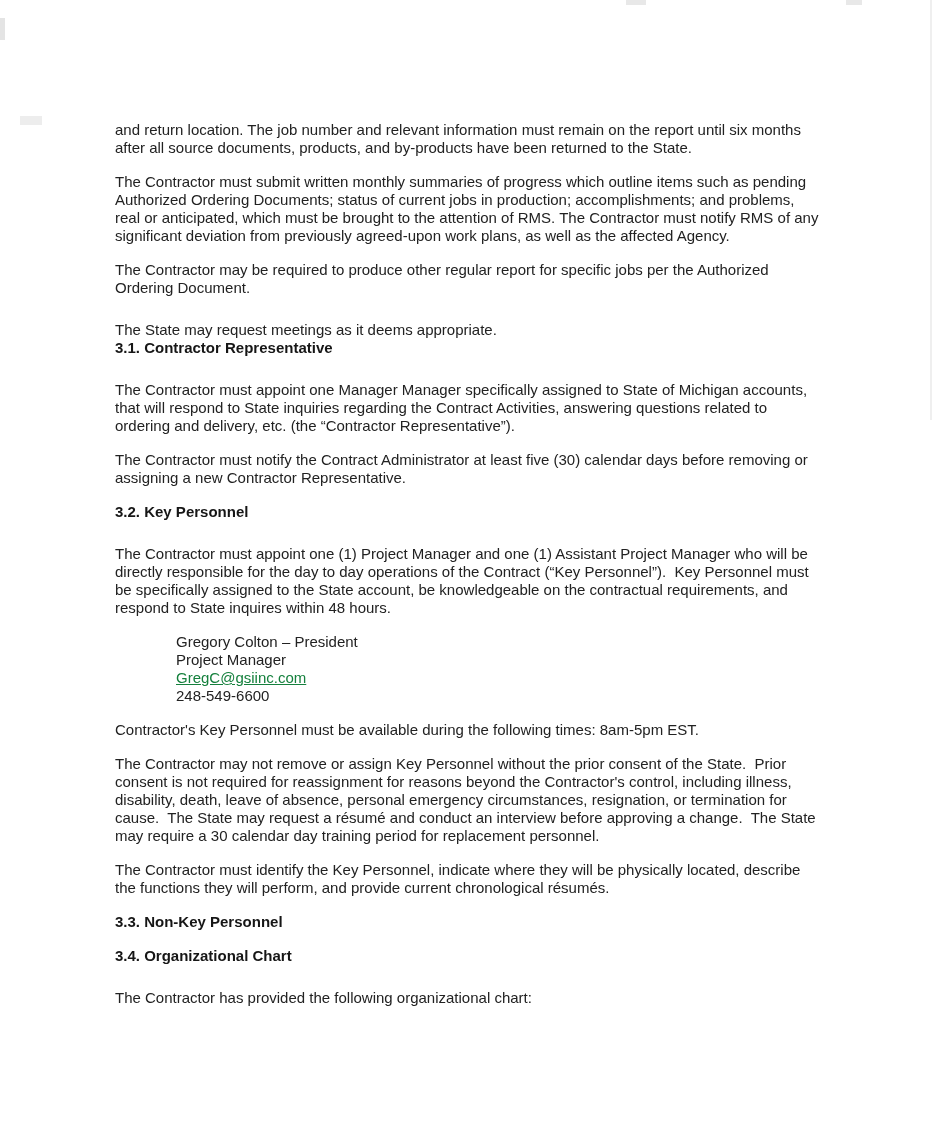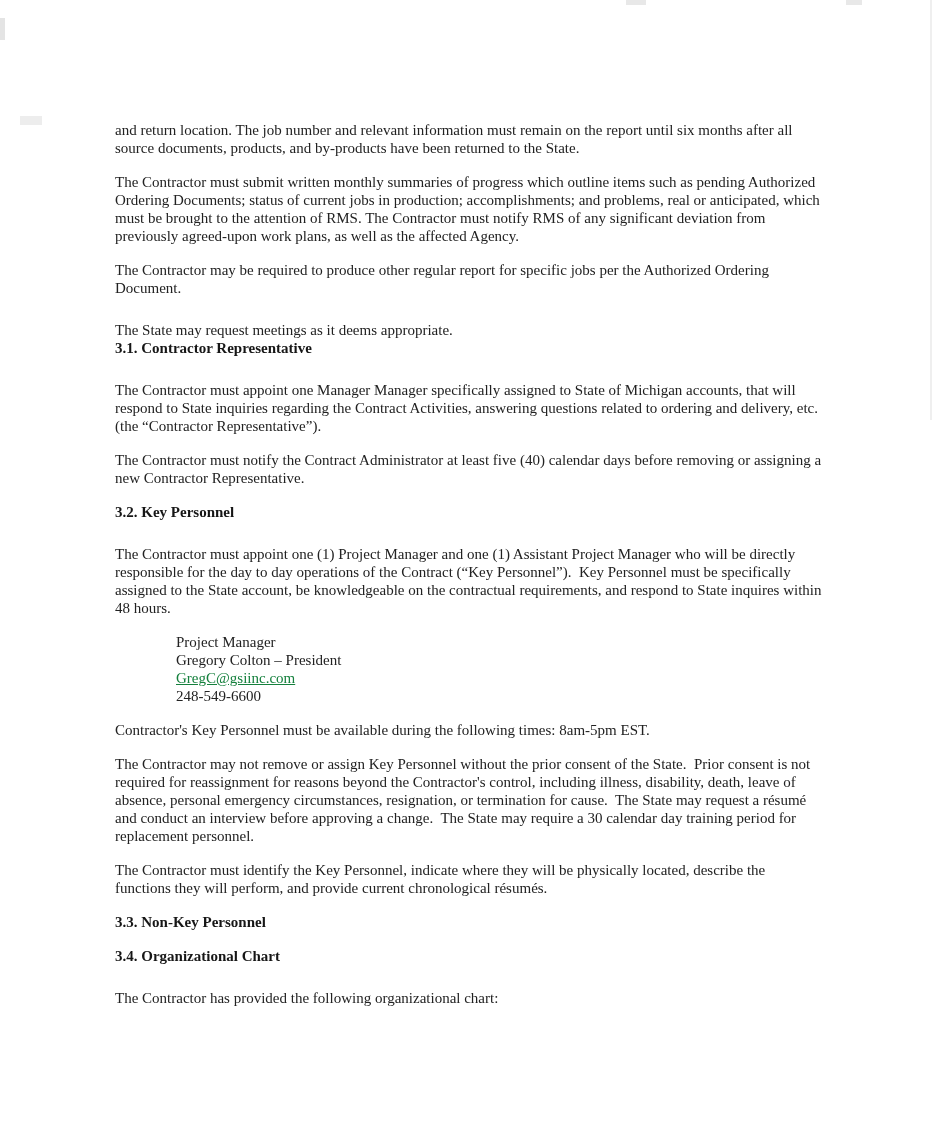--- a/index.html
+++ b/index.html
@@ -7,21 +7,20 @@
     width: 934px; height: 1146px;
     background: #ffffff;
     font-family: "Liberation Sans", "DejaVu Sans", sans-serif;
   }
   .page {
     position: relative;
     width: 934px; height: 1080px;
     background: #ffffff;
     overflow: hidden;
     color: #1f1f1f;
-    font-family: Liberation Serif, serif;
   }
   .content {
     position: absolute;
     left: 115px; top: 121px;
     width: 708px;
     font-size: 15px;
     line-height: 18px;
     color: #222222;
   }
   .content > * { margin: 0; }
@@ -55,26 +54,26 @@
   <div class="scan-artifact art4"></div>
   <div class="scan-artifact art5"></div>
 
   <div class="content" id="doc-content">
       <p class="para gap">and return location. The job number and relevant information must remain on the report until six months after all source documents, products, and by-products have been returned to the State.</p>
       <p class="para gap">The Contractor must submit written monthly summaries of progress which outline items such as pending Authorized Ordering Documents; status of current jobs in production; accomplishments; and problems, real or anticipated, which must be brought to the attention of RMS. The Contractor must notify RMS of any significant deviation from previously agreed-upon work plans, as well as the affected Agency.</p>
       <p class="para gap">The Contractor may be required to produce other regular report for specific jobs per the Authorized Ordering Document.</p>
       <p class="para">The State may request meetings as it deems appropriate.</p>
       <p class="heading">3.1. Contractor Representative</p>
       <p class="para">The Contractor must appoint one Manager Manager specifically assigned to State of Michigan accounts, that will respond to State inquiries regarding the Contract Activities, answering questions related to ordering and delivery, etc. (the “Contractor Representative”).</p>
-      <p class="para gap">The Contractor must notify the Contract Administrator at least five (40) calendar days before removing or assigning a new Contractor Representative.</p>
+      <p class="para gap">The Contractor must notify the Contract Administrator at least five (30) calendar days before removing or assigning a new Contractor Representative.</p>
       <p class="heading gap">3.2. Key Personnel</p>
       <p class="para">The Contractor must appoint one (1) Project Manager and one (1) Assistant Project Manager who will be directly responsible for the day to day operations of the Contract (“Key Personnel”).  Key Personnel must be specifically assigned to the State account, be knowledgeable on the contractual requirements, and respond to State inquires within 48 hours.</p>
       <div class="contact gap">
+        <div>Gregory Colton – President</div>
         <div>Project Manager</div>
-        <div>Gregory Colton – President</div>
         <div class="email">GregC@gsiinc.com</div>
         <div>248-549-6600</div>
       </div>
       <p class="para gap">Contractor's Key Personnel must be available during the following times: 8am-5pm EST.</p>
       <p class="para gap">The Contractor may not remove or assign Key Personnel without the prior consent of the State.  Prior consent is not required for reassignment for reasons beyond the Contractor's control, including illness, disability, death, leave of absence, personal emergency circumstances, resignation, or termination for cause.  The State may request a résumé and conduct an interview before approving a change.  The State may require a 30 calendar day training period for replacement personnel.</p>
       <p class="para gap">The Contractor must identify the Key Personnel, indicate where they will be physically located, describe the functions they will perform, and provide current chronological résumés.</p>
       <p class="heading gap">3.3. Non-Key Personnel</p>
       <p class="heading gap">3.4. Organizational Chart</p>
       <p class="para">The Contractor has provided the following organizational chart:</p>
     </div>

